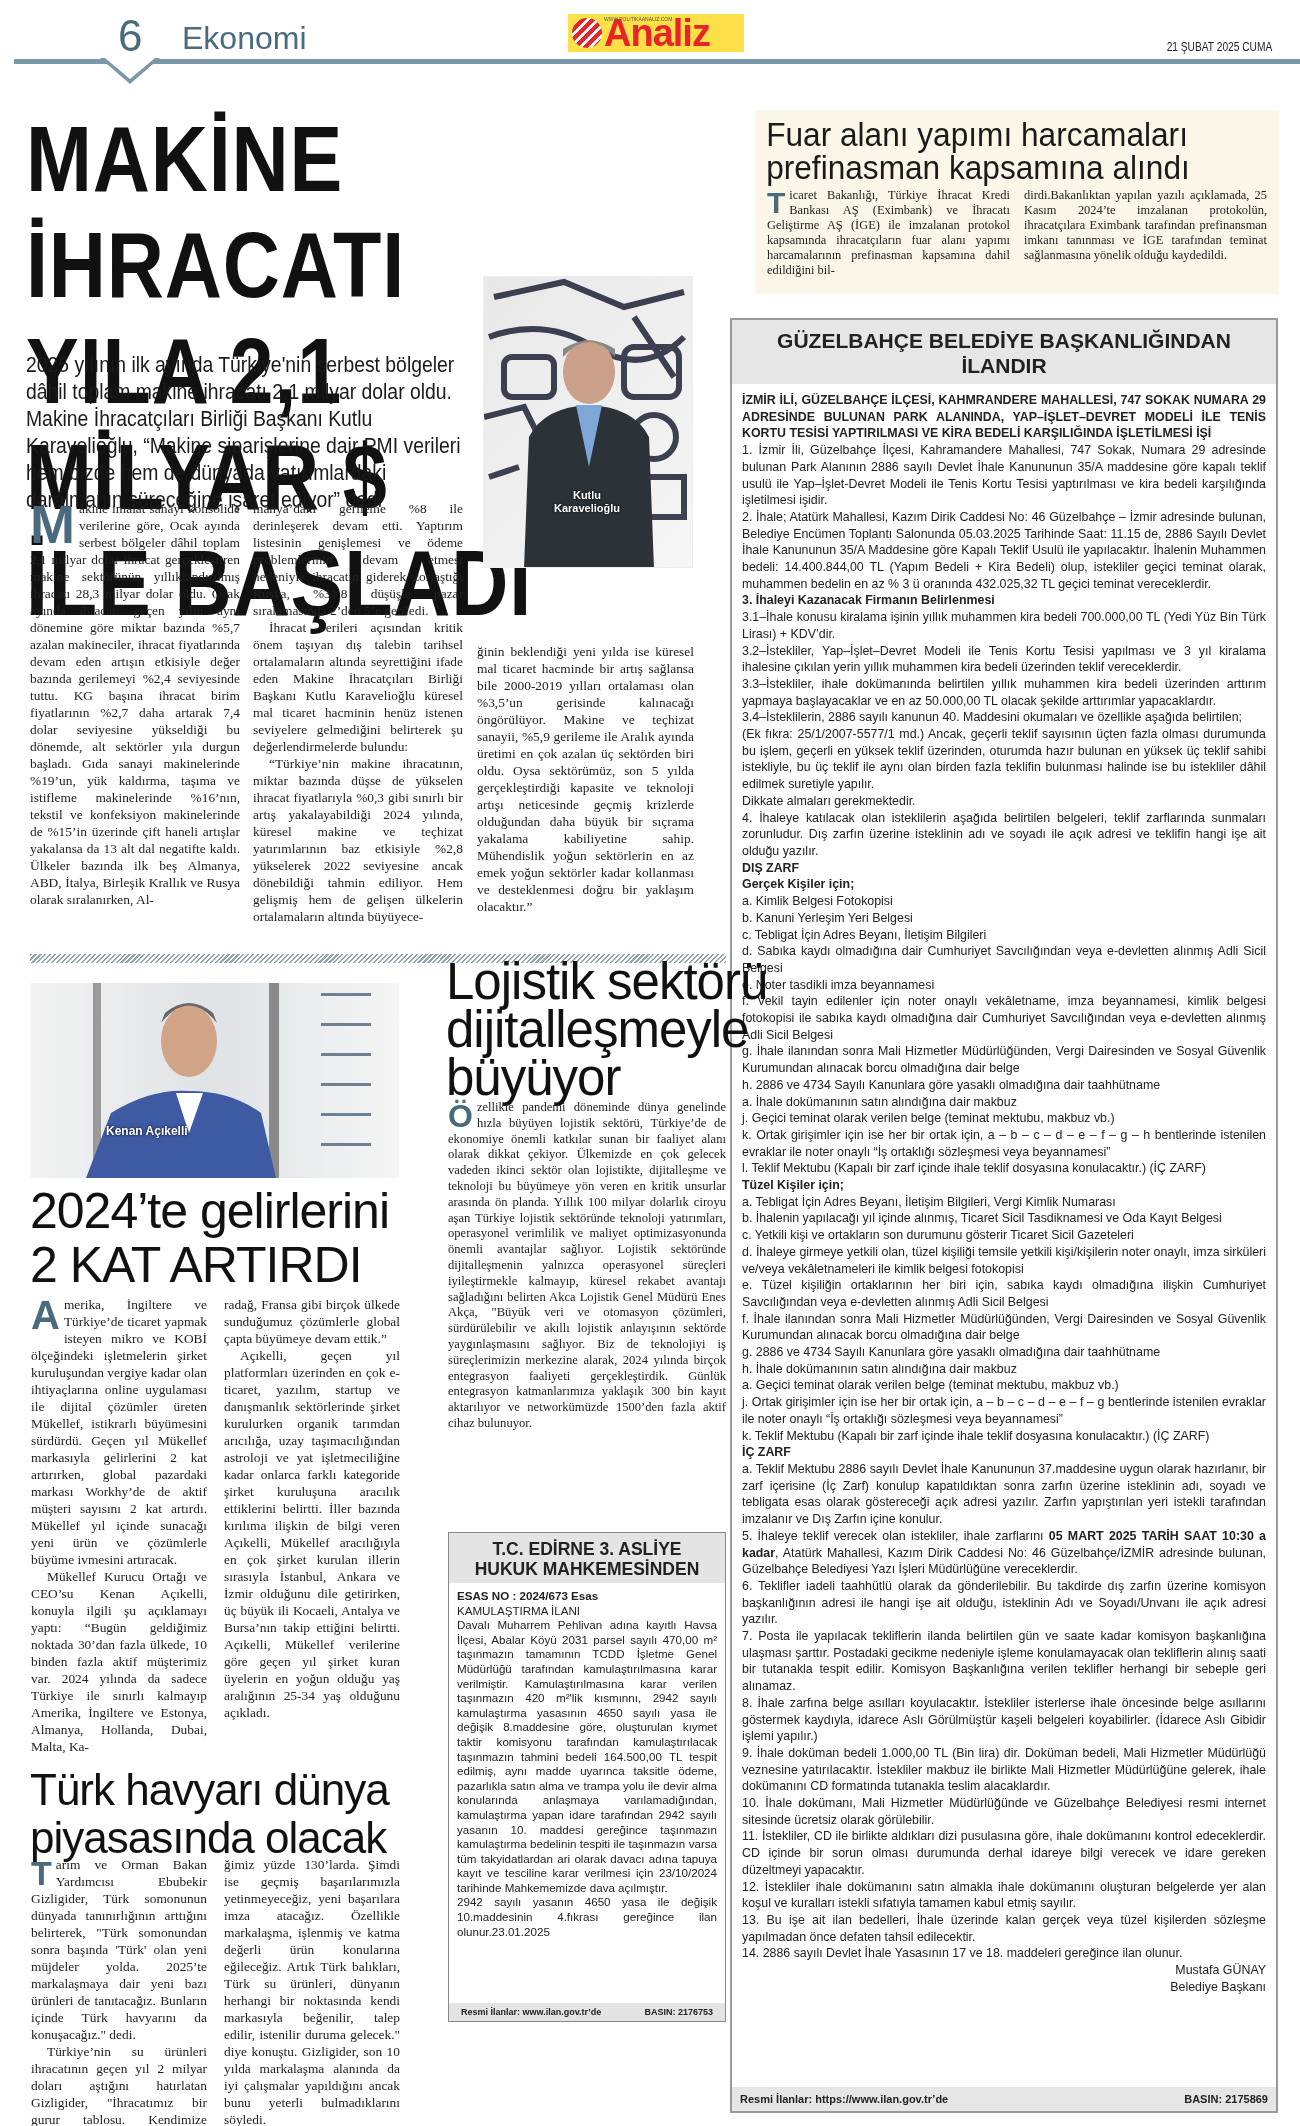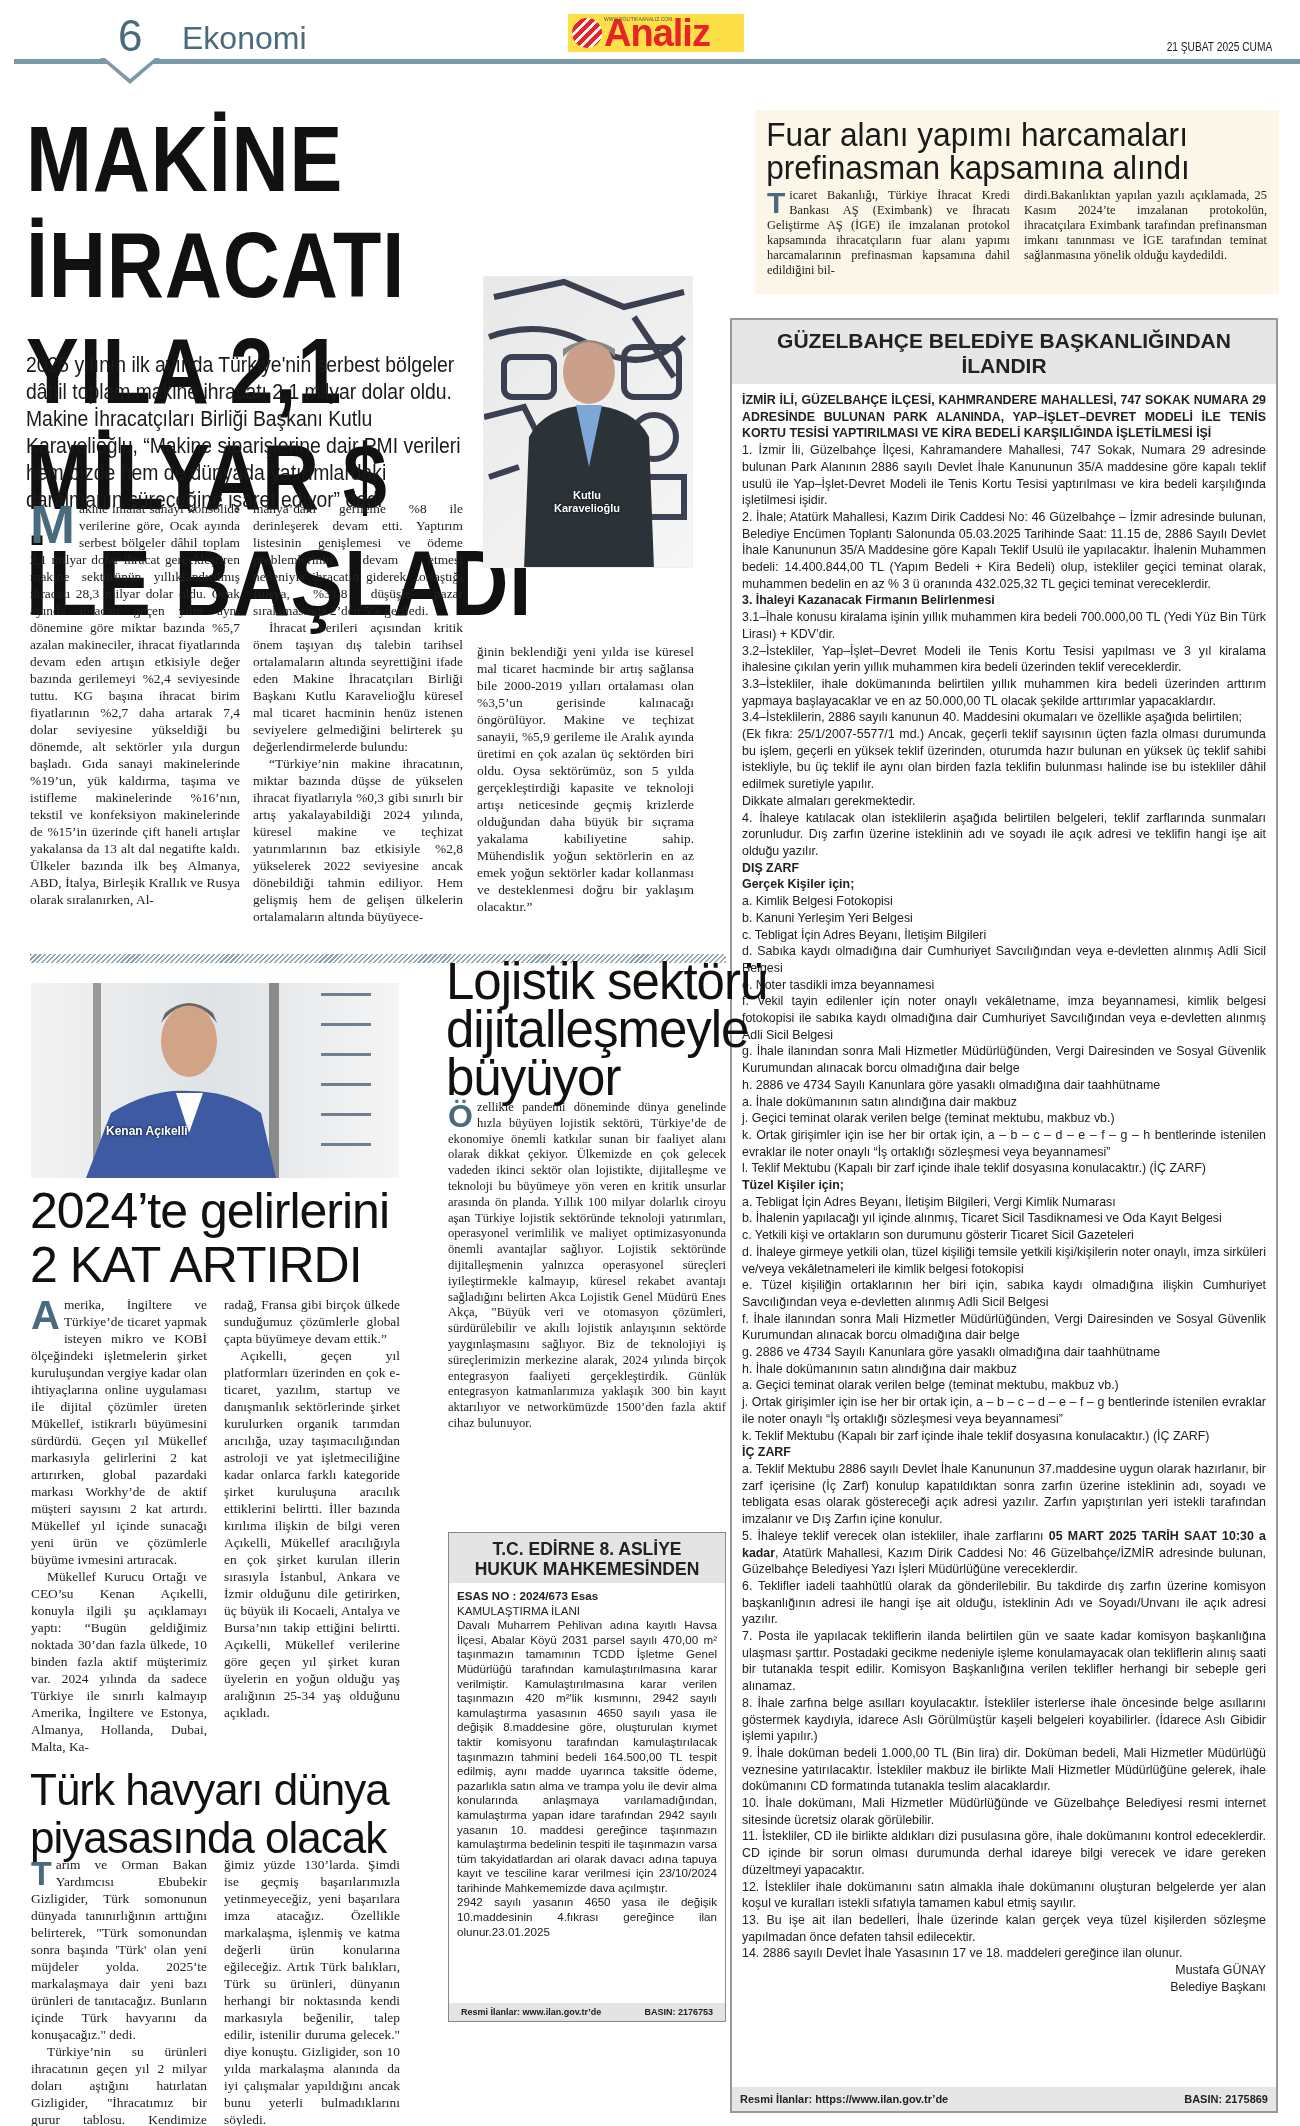--- a/index.html
+++ b/index.html
@@ -233,21 +233,21 @@
   <div>Lojistik sektörü</div>
   <div>dijitalleşmeyle</div>
   <div>büyüyor</div>
 </div>
 <div class="abs col" style="left:448px;top:1100px;width:278px;font-size:12.6px;line-height:15.8px">
   <p class="first"><span class="drop" style="font-size:32px;line-height:28px">Ö</span><span>zellikle pandemi döneminde dünya genelinde hızla büyüyen lojistik sektörü, Türkiye’de de ekonomiye önemli katkılar sunan bir faaliyet alanı olarak dikkat çekiyor. Ülkemizde en çok gelecek vadeden ikinci sektör olan lojistikte, dijitalleşme ve teknoloji bu büyümeye yön veren en kritik unsurlar arasında ön planda. Yıllık 100 milyar dolarlık ciroyu aşan Türkiye lojistik sektöründe teknoloji yatırımları, operasyonel verimlilik ve maliyet optimizasyonunda önemli avantajlar sağlıyor.  Lojistik sektöründe dijitalleşmenin yalnızca operasyonel süreçleri iyileştirmekle kalmayıp, küresel rekabet avantajı sağladığını belirten Akca Lojistik Genel Müdürü Enes Akça, "Büyük veri ve otomasyon çözümleri, sürdürülebilir ve akıllı lojistik anlayışının sektörde yaygınlaşmasını sağlıyor. Biz de teknolojiyi iş süreçlerimizin merkezine alarak, 2024 yılında birçok entegrasyon faaliyeti gerçekleştirdik. Günlük entegrasyon katmanlarımıza yaklaşık 300 bin kayıt aktarılıyor ve networkümüzde 1500’den fazla aktif cihaz bulunuyor.</span></p>
 </div>
 
 <div class="abs court">
   <div class="court-head">
-    <div>T.C. EDİRNE 8. ASLİYE</div>
+    <div>T.C. EDİRNE 3. ASLİYE</div>
     <div>HUKUK MAHKEMESİNDEN</div>
   </div>
   <div class="court-body">
     <div style="font-weight:bold">ESAS NO : 2024/673 Esas</div>
     <div style="font-weight:normal">KAMULAŞTIRMA İLANI</div>
     <div>Davalı Muharrem Pehlivan adına kayıtlı Havsa İlçesi, Abalar Köyü 2031 parsel sayılı 470,00 m² taşınmazın tamamının TCDD İşletme Genel Müdürlüğü tarafından kamulaştırılmasına karar verilmiştir. Kamulaştırılmasına karar verilen taşınmazın 420 m²'lik kısmınnı, 2942 sayılı kamulaştırma yasasının 4650 sayılı yasa ile değişik 8.maddesine göre, oluşturulan kıymet taktir komisyonu tarafından kamulaştırılacak taşınmazın tahmini bedeli 164.500,00 TL tespit edilmiş, aynı madde uyarınca taksitle ödeme, pazarlıkla satın alma ve trampa yolu ile devir alma konularında anlaşmaya varılamadığından, kamulaştırma yapan idare tarafından 2942 sayılı yasanın 10. maddesi gereğince taşınmazın kamulaştırma bedelinin tespiti ile taşınmazın varsa tüm takyidatlardan ari olarak davacı adına tapuya kayıt ve tesciline karar verilmesi için 23/10/2024 tarihinde Mahkememizde dava açılmıştır.</div>
     <div>2942 sayılı yasanın 4650 yasa ile değişik 10.maddesinin 4.fıkrası gereğince ilan olunur.23.01.2025</div>
   </div>
   <div class="court-foot">
     <span>Resmi İlanlar: www.ilan.gov.tr’de</span>

